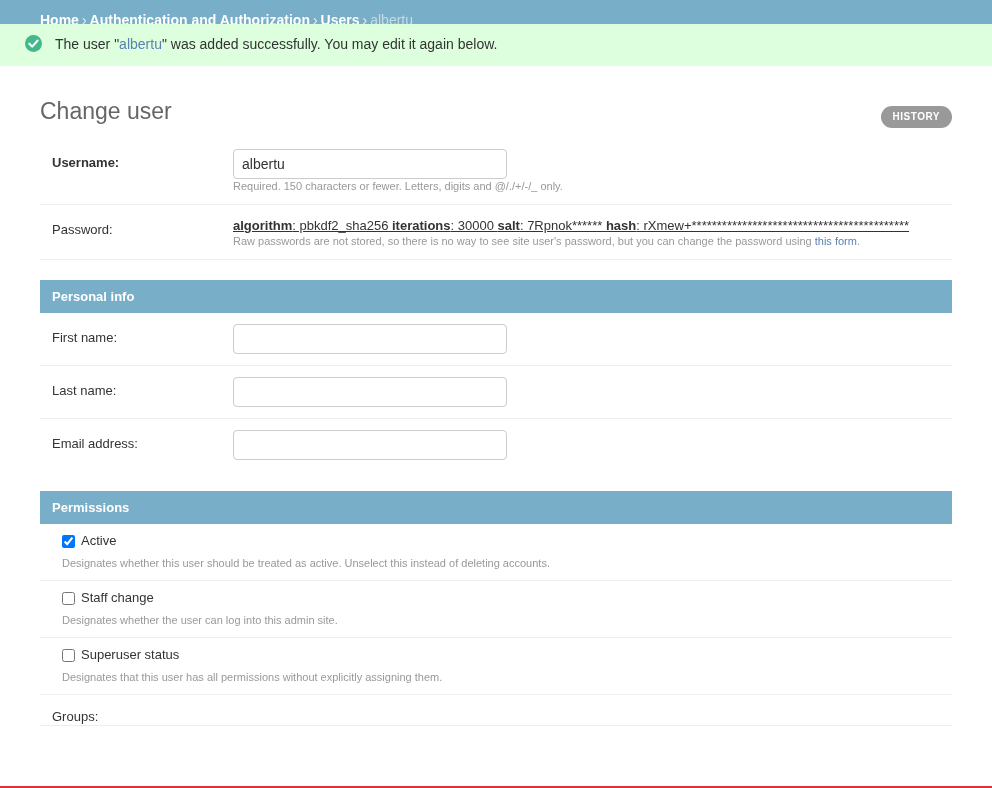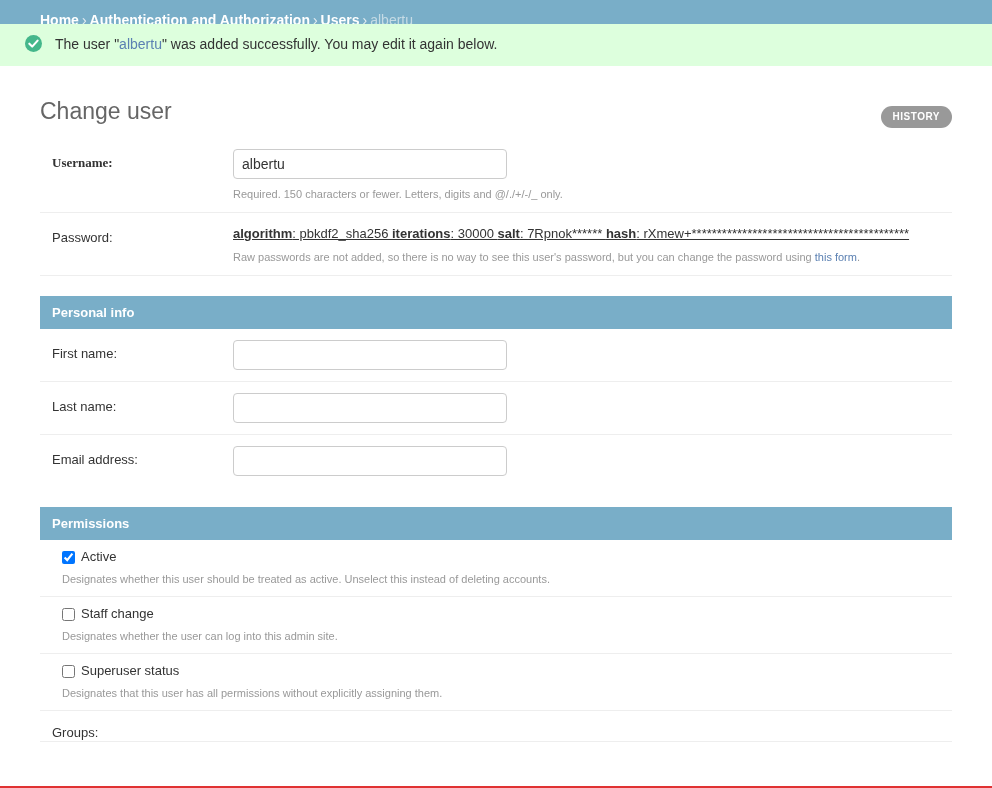--- a/index.html
+++ b/index.html
@@ -148,41 +148,40 @@
     float: left;
     width: 160px;
     padding: 6px 10px 0 0;
     font-size: 13px;
     color: #333333;
     box-sizing: border-box;
     line-height: 16px;
   }
   .form-row > label.required {
     font-weight: bold;
-    font-family: Liberation Serif, serif;
   }
   .field-box {
     margin-left: 181px;
   }
   input[type="text"] {
     border: 1px solid #cccccc;
     border-radius: 4px;
     padding: 6px 8px;
     font-family: "Liberation Sans", sans-serif;
     font-size: 14px;
     color: #333333;
     width: 256px;
     box-sizing: content-box;
     background: #ffffff;
     line-height: 16px;
   }
   .help {
     font-size: 11px;
     color: #999999;
-    margin-top: 8px;
+    margin-top: 0;
     line-height: 14px;
   }
   .help a {
     color: #5b80b2;
     text-decoration: none;
   }
   .readonly-value {
     font-size: 13px;
     color: #333333;
     padding-top: 2px;
@@ -274,21 +273,21 @@
       <div class="field-box">
         <input type="text" value="albertu" style="">
         <div class="help">Required. 150 characters or fewer. Letters, digits and @/./+/-/_ only.</div>
       </div>
     </div>
 
     <div class="form-row">
       <label>Password:</label>
       <div class="field-box">
         <div class="readonly-value"><strong>algorithm</strong><span>: pbkdf2_sha256 </span><strong>iterations</strong><span>: 30000 </span><strong>salt</strong><span>: 7Rpnok****** </span><strong>hash</strong><span>: rXmew+*******************************************</span></div>
-        <div class="help"><span>Raw passwords are not added, so there is no way to see this user's password, but you can change the password using </span><a href="#">this form</a><span>.</span></div>
+        <div class="help"><span>Raw passwords are not stored, so there is no way to see site user's password, but you can change the password using </span><a href="#">this form</a><span>.</span></div>
       </div>
     </div>
 
   </fieldset>
 
   <fieldset class="module">
     <h2>Personal info</h2>
 
     <div class="form-row">
       <label>First name:</label>

